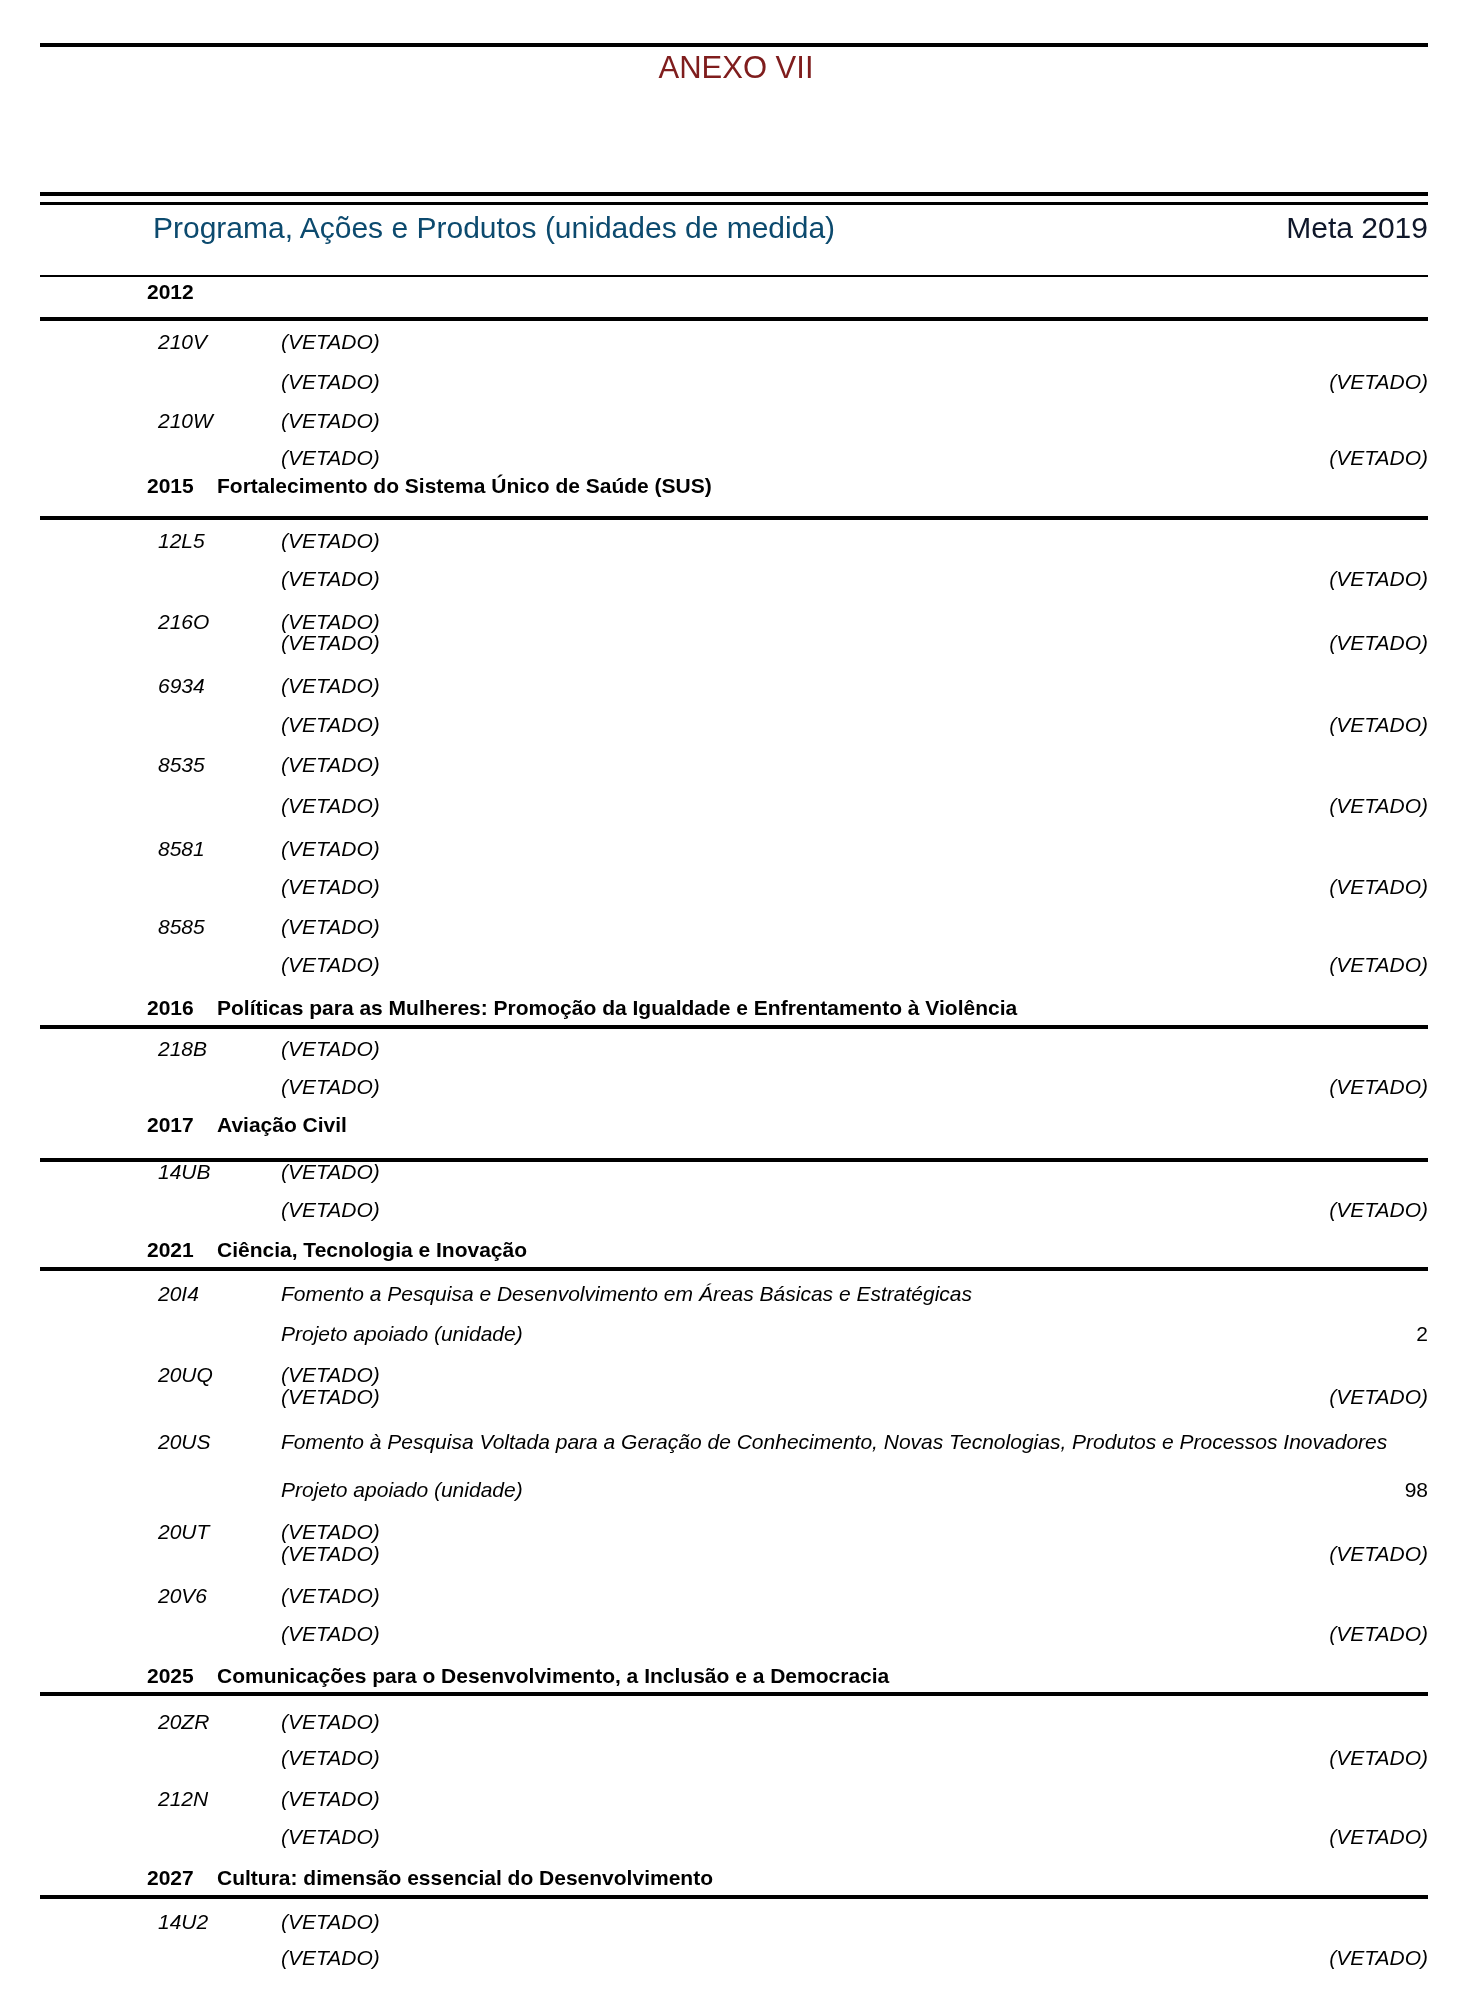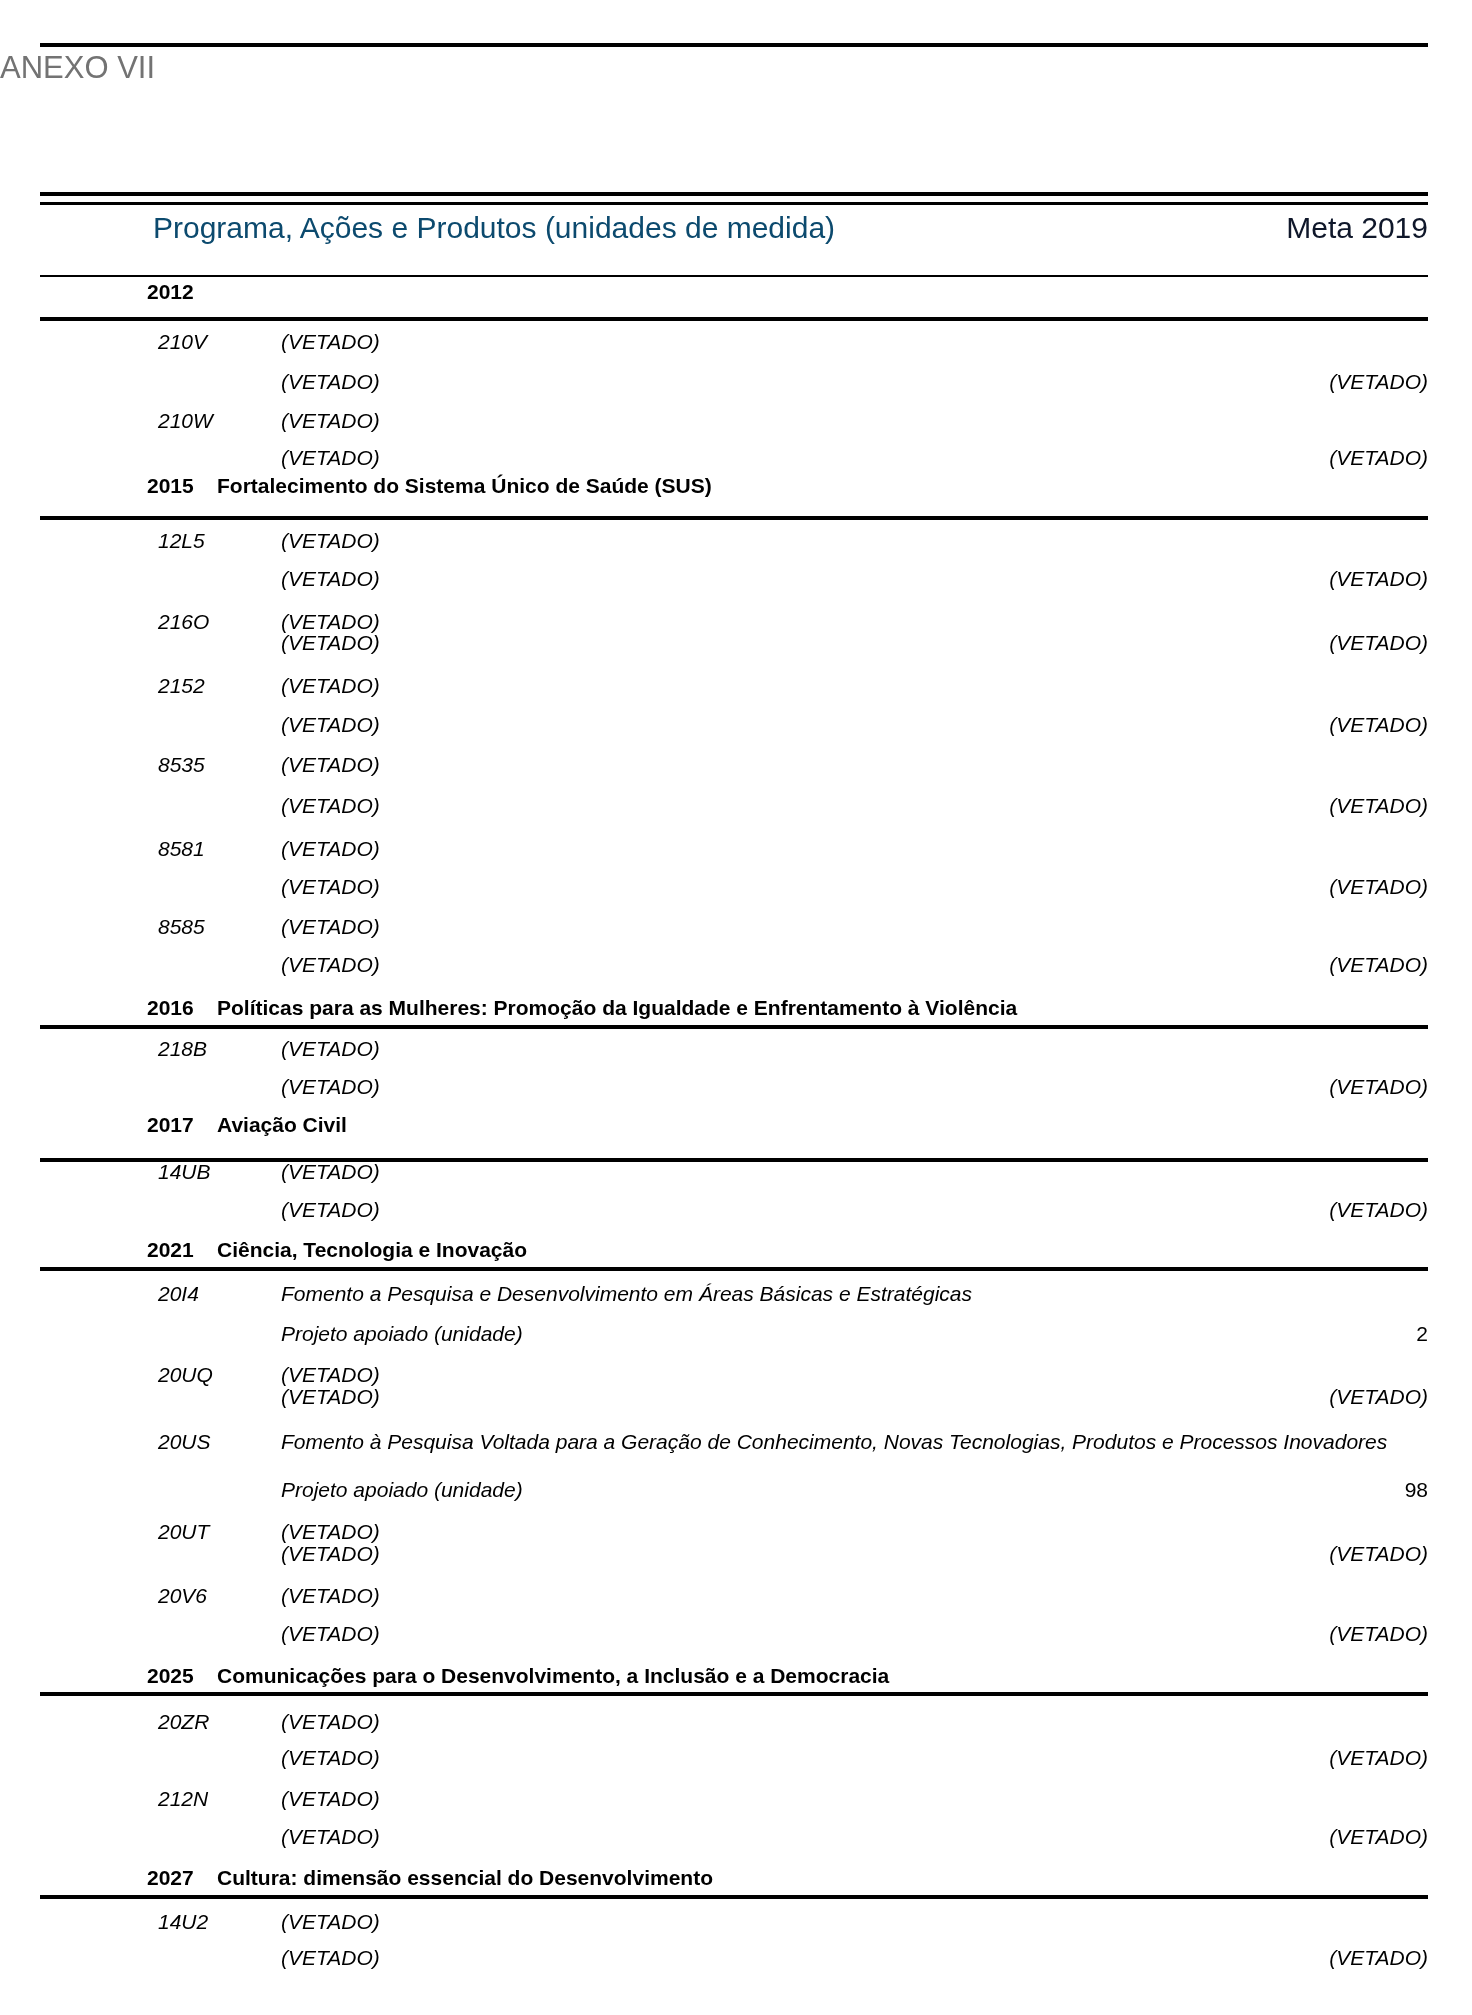--- a/index.html
+++ b/index.html
@@ -13,21 +13,21 @@
     overflow:hidden;
   }
   .rule{position:absolute;left:40px;width:1388px;background:#000000;}
   .top-rule{top:43px;height:4px;}
   .dbl1{top:192px;height:4px;}
   .dbl2{top:202px;height:3px;}
   .thin-rule{top:275px;height:2px;}
   .program-rule{height:4px;}
   .doc-title{
     position:absolute;top:48px;left:0;width:100%;
-    font-size:31px;line-height:39px;color:#737373;
+    text-align:center;font-size:31px;line-height:39px;color:#7f1d1d;
   }
   .col-header{
     position:absolute;top:211px;font-size:30px;line-height:34px;white-space:nowrap;
   }
   .col-header.left{left:153px;}
   .col-header.right{right:44px;}
   .line{
     position:absolute;left:0;width:100%;height:24px;line-height:24px;
     font-size:21px;white-space:nowrap;
   }
@@ -93,21 +93,21 @@
       </div>
       <div class="line" style="top: 610px;">
         <span class="acode">216O</span>
         <span class="atext">(VETADO)</span>
       </div>
       <div class="line" style="top: 631px;">
         <span class="atext">(VETADO)</span>
         <span class="meta vet">(VETADO)</span>
       </div>
       <div class="line" style="top: 674px;">
-        <span class="acode">2152</span>
+        <span class="acode">6934</span>
         <span class="atext">(VETADO)</span>
       </div>
       <div class="line" style="top: 713px;">
         <span class="atext">(VETADO)</span>
         <span class="meta vet">(VETADO)</span>
       </div>
       <div class="line" style="top: 753px;">
         <span class="acode">8535</span>
         <span class="atext">(VETADO)</span>
       </div>

